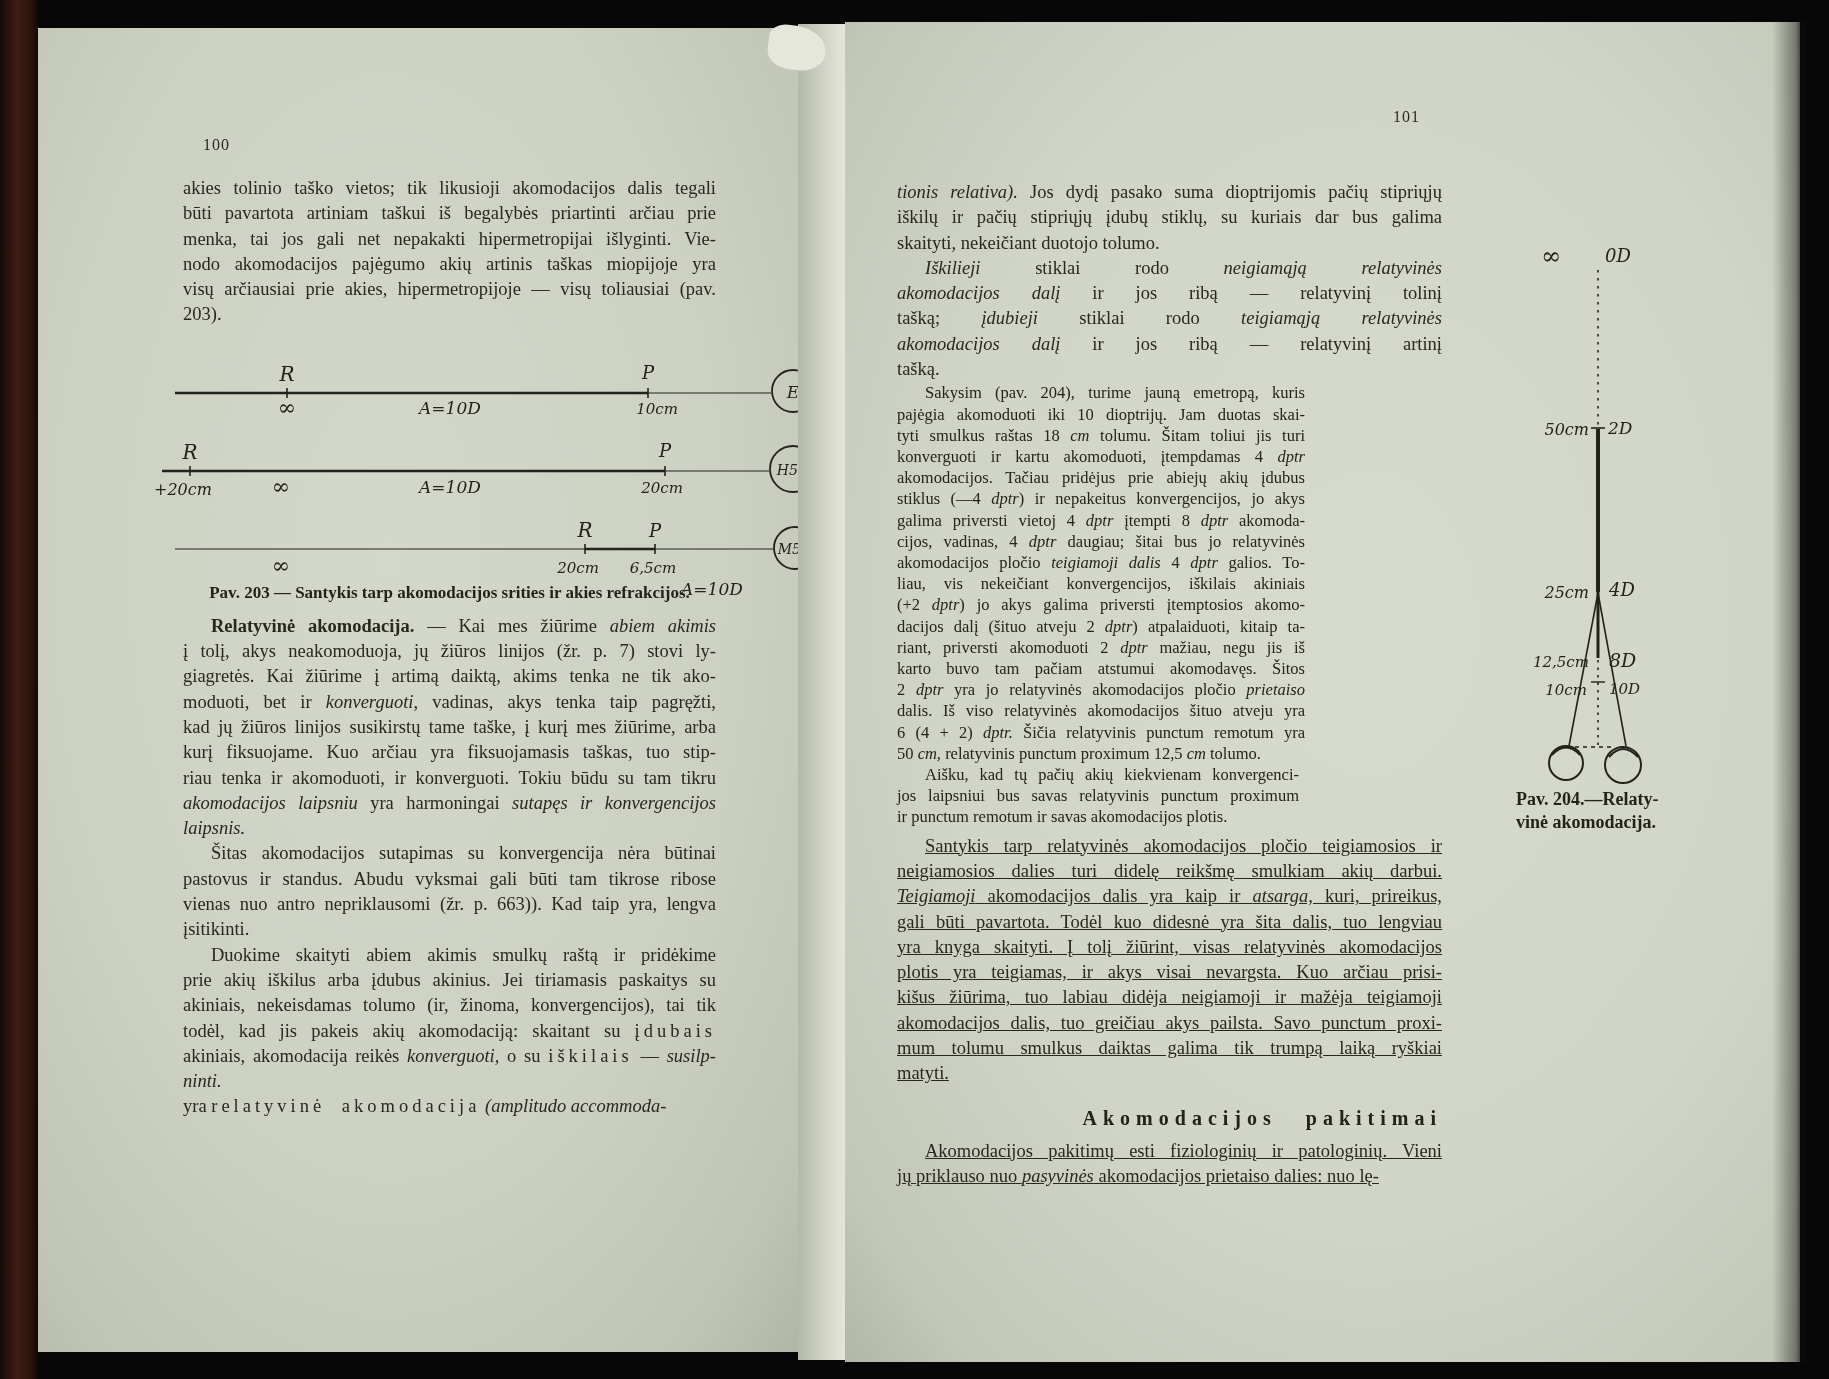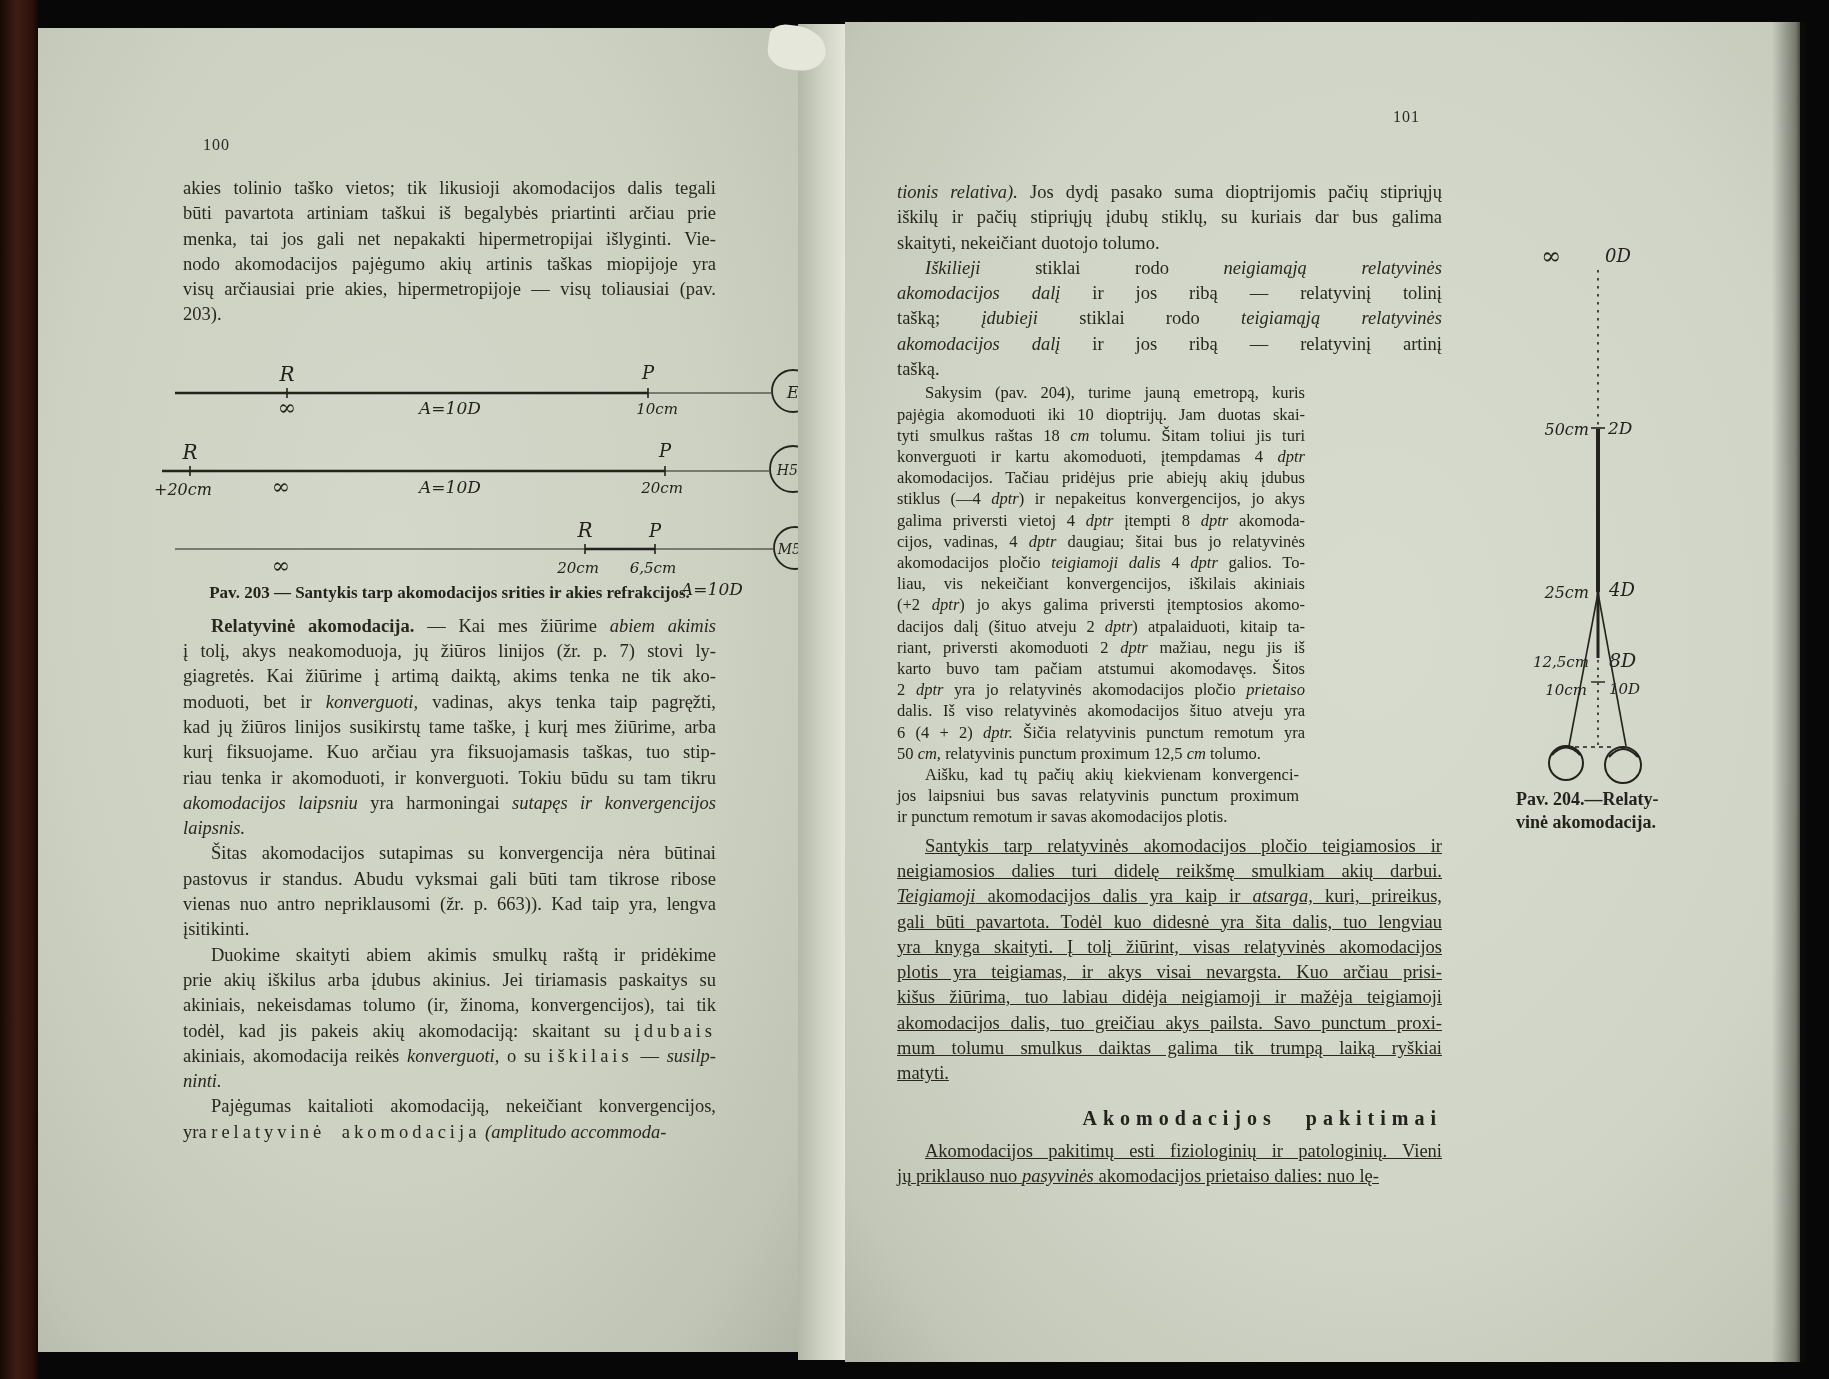--- a/index.html
+++ b/index.html
@@ -84,21 +84,20 @@
         </div>
         <div class="para ">
           <div class="jline ind"><span>Duokime skaityti abiem akimis smulkų raštą ir pridėkime</span></div>
           <div class="jline"><span>prie akių iškilus arba įdubus akinius.  Jei tiriamasis paskaitys su</span></div>
           <div class="jline"><span>akiniais, nekeisdamas tolumo (ir, žinoma, konvergencijos), tai tik</span></div>
           <div class="jline"><span>todėl, kad jis pakeis akių akomodaciją: skaitant su </span><span class="sp">įdubais</span></div>
           <div class="jline"><span>akiniais, akomodacija reikės </span><span class="i">konverguoti,</span><span> o su </span><span class="sp">iškilais</span><span> — </span><span class="i">susilp-</span></div>
           <div class="jline last"><span class="i">ninti.</span></div>
         </div>
         <div class="para ">
-          <div class="jline ind"><span>Pajėgumas kaitalioti akomodaciją, nekeičiant konvergencijos,</span></div>
           <div class="jline last"><span>yra </span><span class="sp">relatyvinė akomodacija</span><span>  </span><span class="i">(amplitudo accommoda-</span></div>
         </div>
       </div>
 
     <svg id="fig203" width="668" height="250" viewBox="0 0 668 250">
 
       <line x1="25" y1="28" x2="498" y2="28" stroke="#23221c" stroke-width="2.6"></line>
       <line x1="498" y1="28" x2="621" y2="28" stroke="#23221c" stroke-width="1.2"></line>
       <line x1="137" y1="23" x2="137" y2="33" stroke="#23221c" stroke-width="1.6"></line>
       <line x1="498" y1="23" x2="498" y2="33" stroke="#23221c" stroke-width="1.6"></line>

